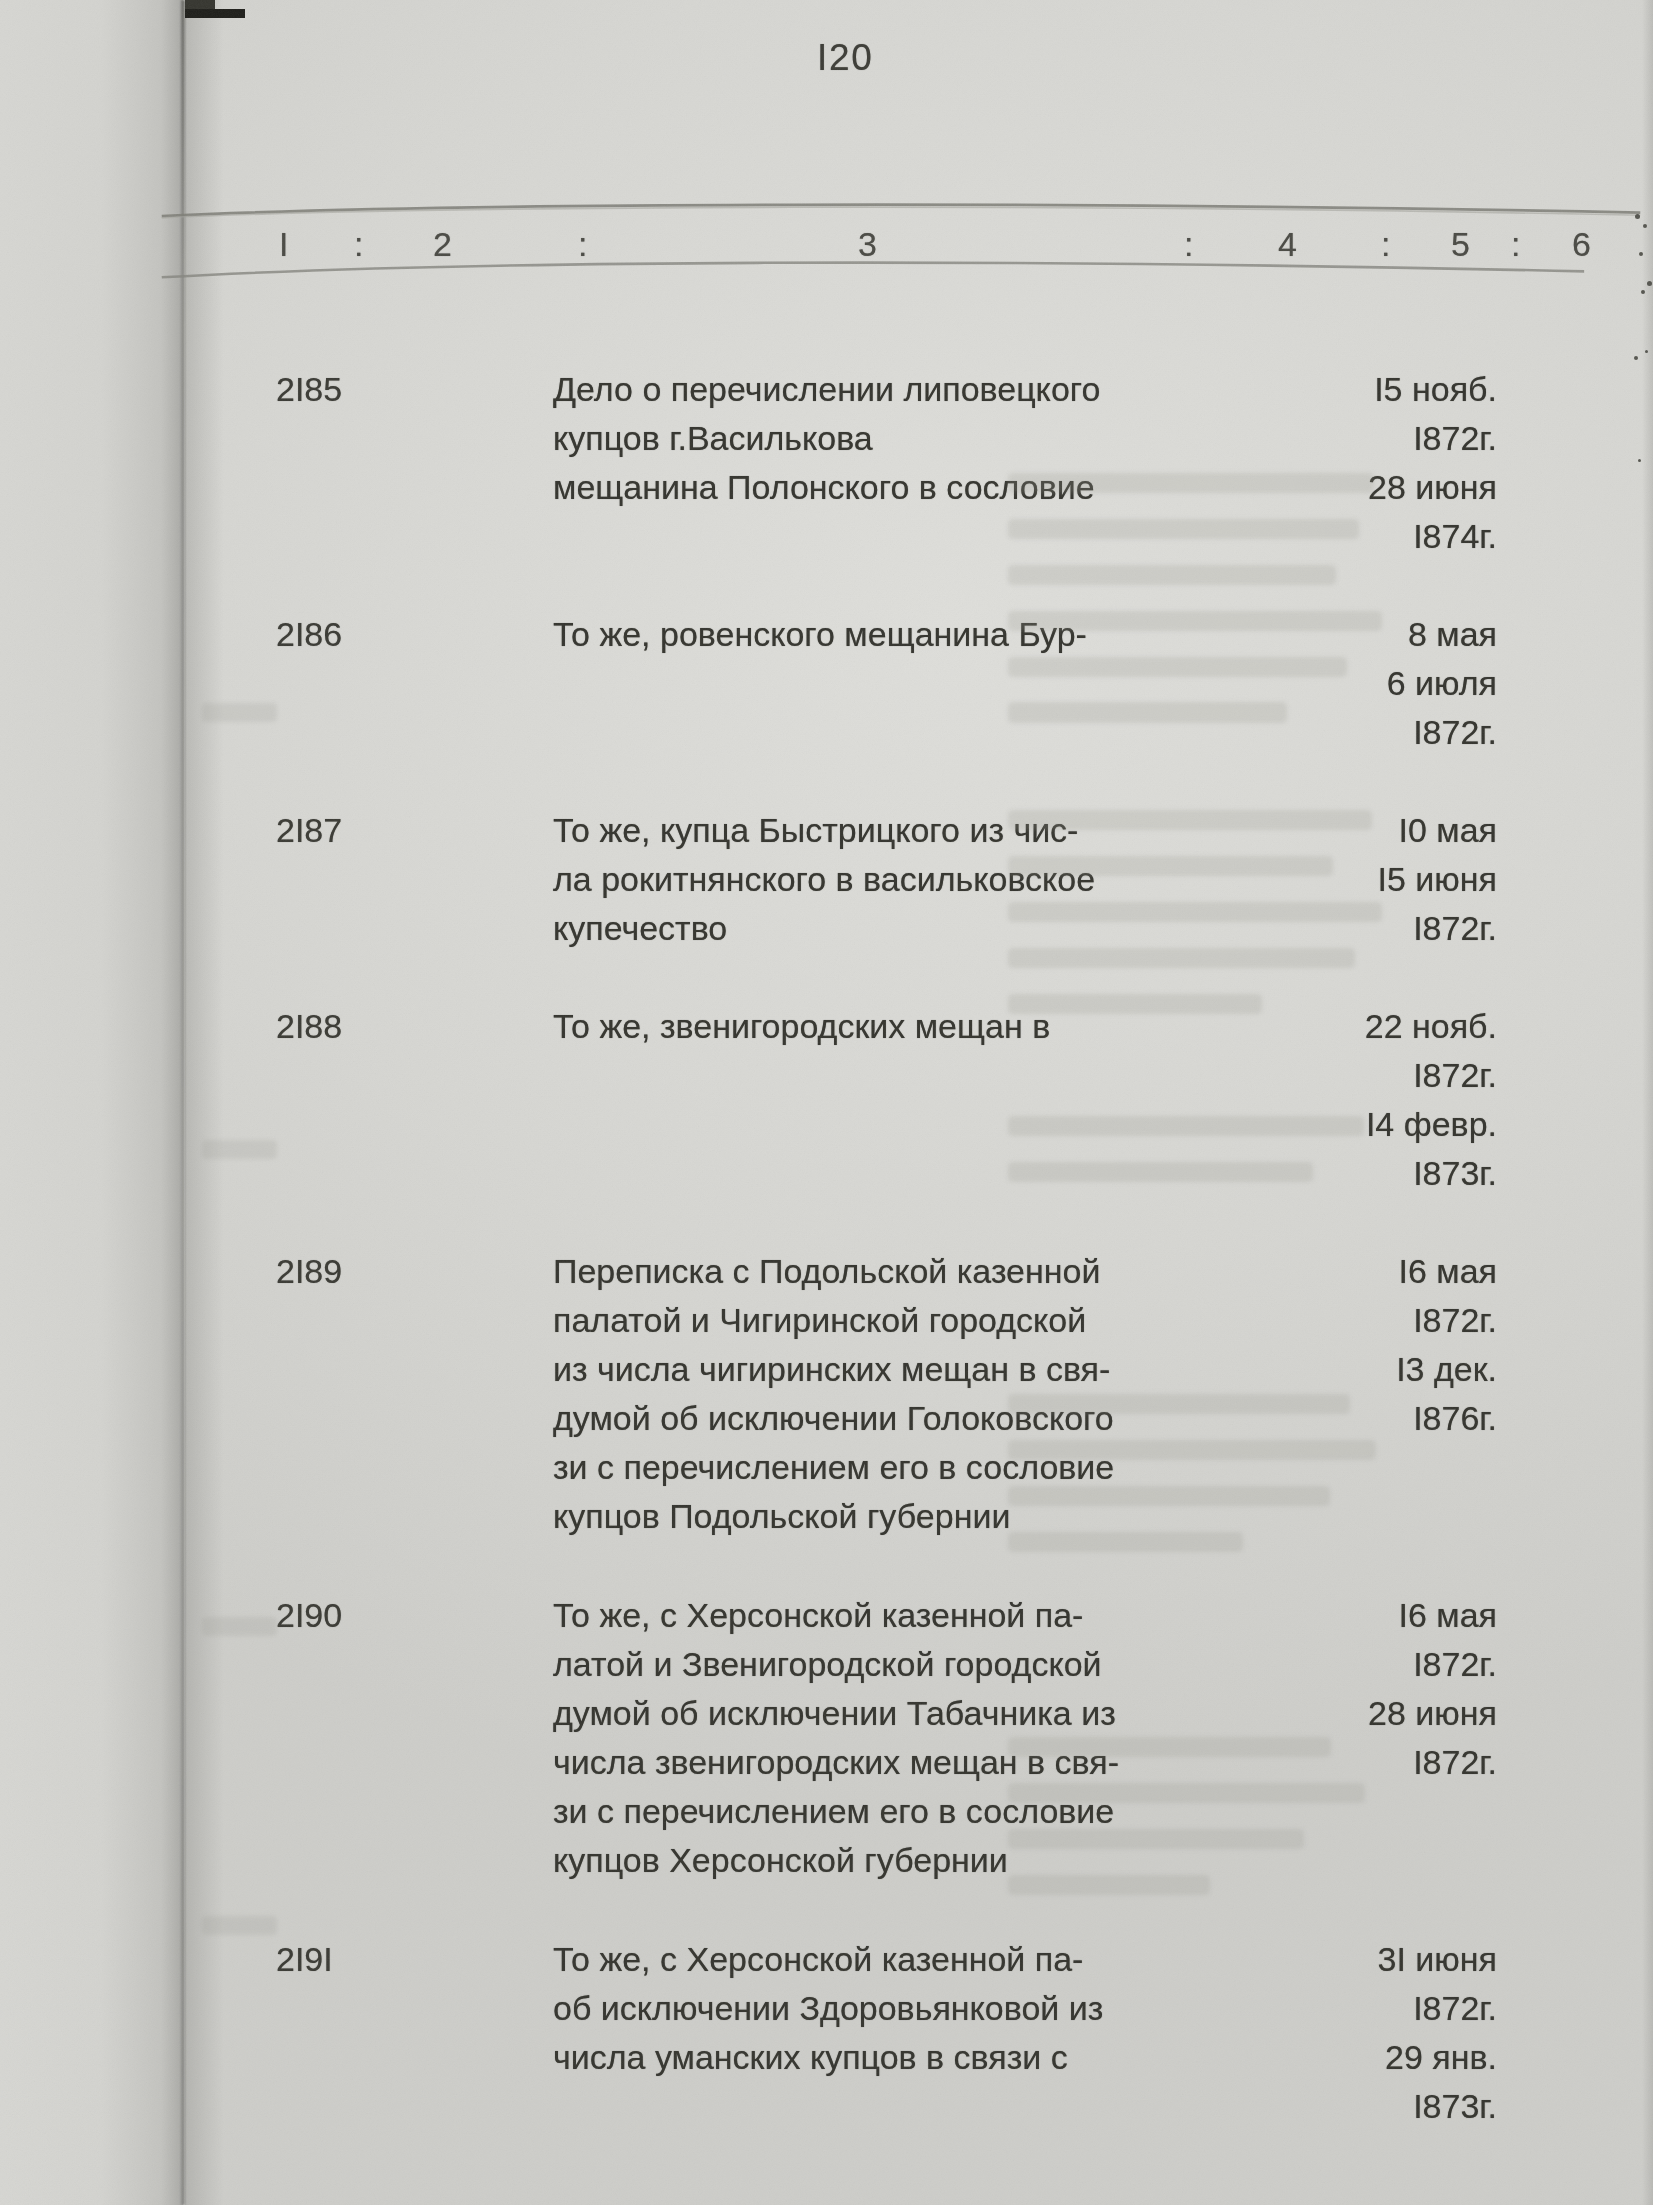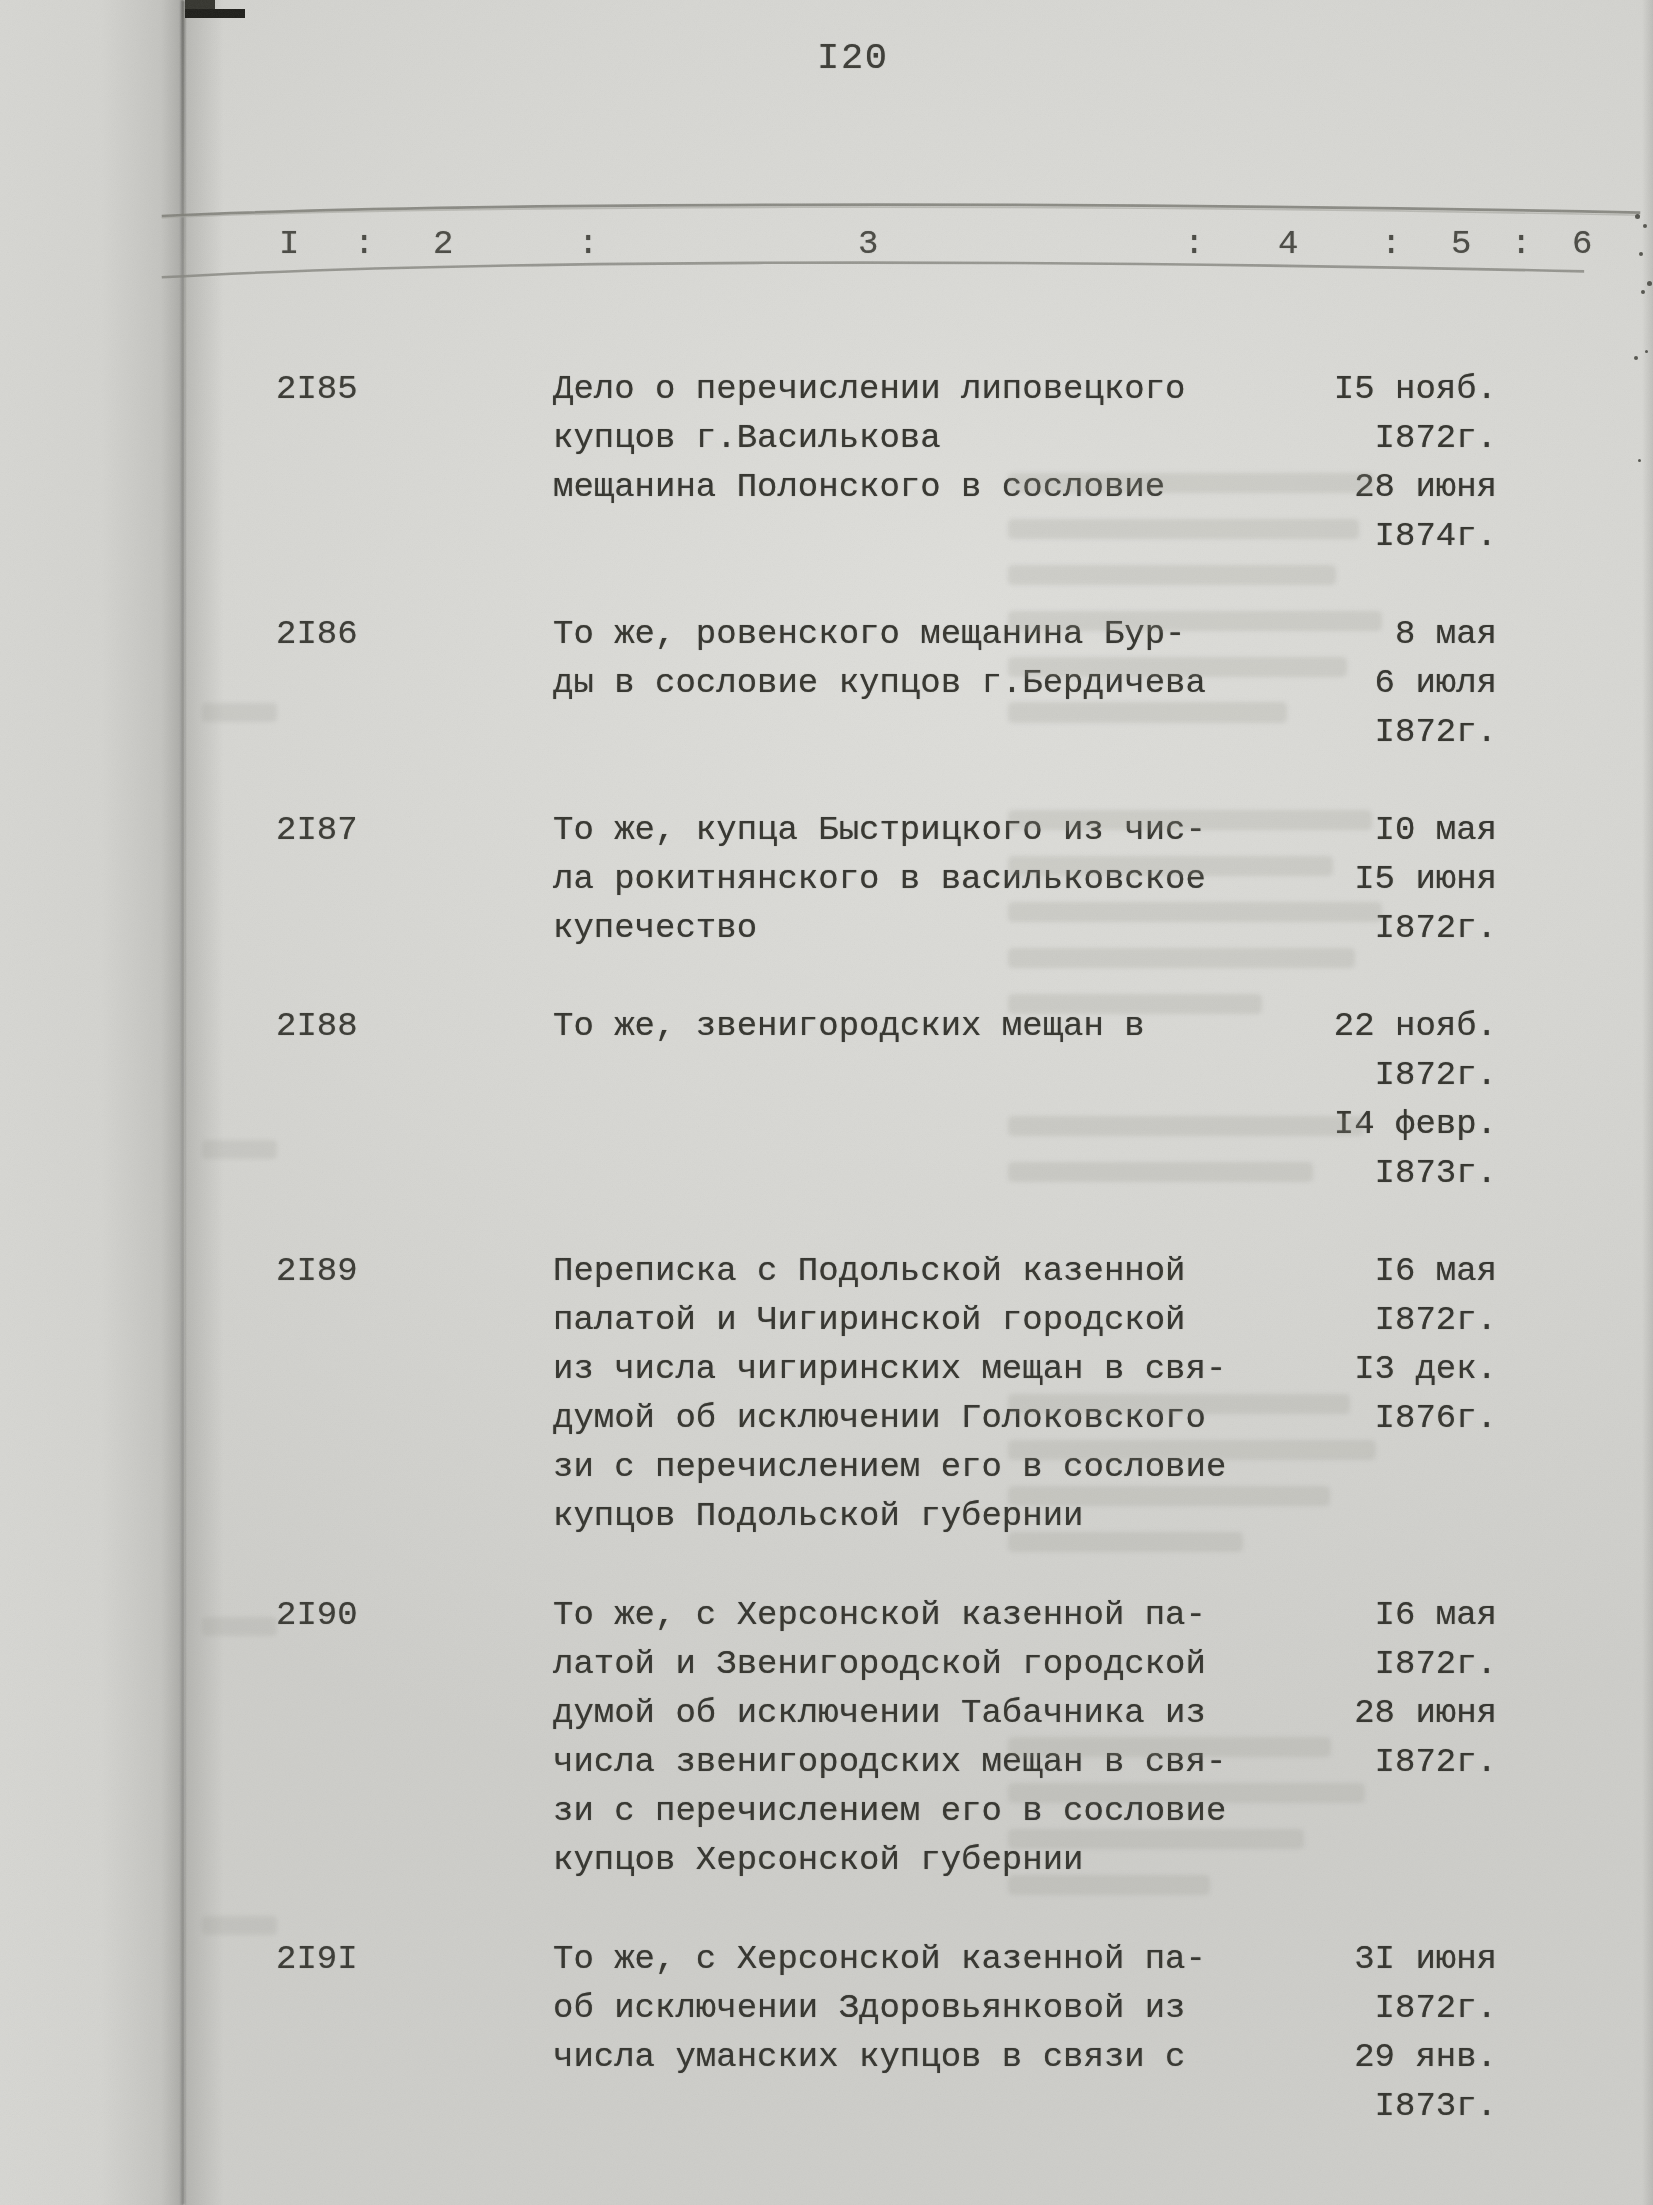--- a/index.html
+++ b/index.html
@@ -3,21 +3,21 @@
 <meta charset="utf-8">
 <style>
   html,body{margin:0;padding:0;background:#b8b8b5;}
   .page{
     position:relative;
     width:1654px;height:2205px;
     overflow:hidden;
     background:
       radial-gradient(ellipse 1361px 1191px at 58% 28%, #dededa 0%, #d6d6d2 55%, #cdcdc9 100%),
       #d4d4d0;
-    font-family:Liberation Mono, monospace;
+    font-family:Liberation Sans, sans-serif;
     color:#33332e;
   }
   
   .gutter{
     position:absolute;left:0;top:0;width:183px;height:2205px;
     background:linear-gradient(90deg,#d6d6d2 0%,#d3d3cf 55%,#c3c3bf 88%,#a9a9a5 100%);
   }
   .fold-line{
     position:absolute;left:181px;top:0;width:4.3px;height:2205px;
     background:linear-gradient(180deg,#6f6f6b 0%,#8d8d89 12%,#9a9a96 55%,#8a8a86 100%);
@@ -108,21 +108,20 @@
           <div class="tl">I5 нояб.</div>
           <div class="tl">I872г.</div>
           <div class="tl">28 июня</div>
           <div class="tl">I874г.</div>
         </div>
       </div>
       <div class="entry" style="min-height: 148px;">
         <div class="num">2I86</div>
         <div class="desc">
           <div class="tl">То же, ровенского мещанина Бур-</div>
-          <div class="tl">ды в сословие купцов г.Бердичева</div>
         </div>
         <div class="dates">
           <div class="tl">8 мая</div>
           <div class="tl">6 июля</div>
           <div class="tl">I872г.</div>
         </div>
       </div>
       <div class="entry" style="min-height: 148px;">
         <div class="num">2I87</div>
         <div class="desc">

